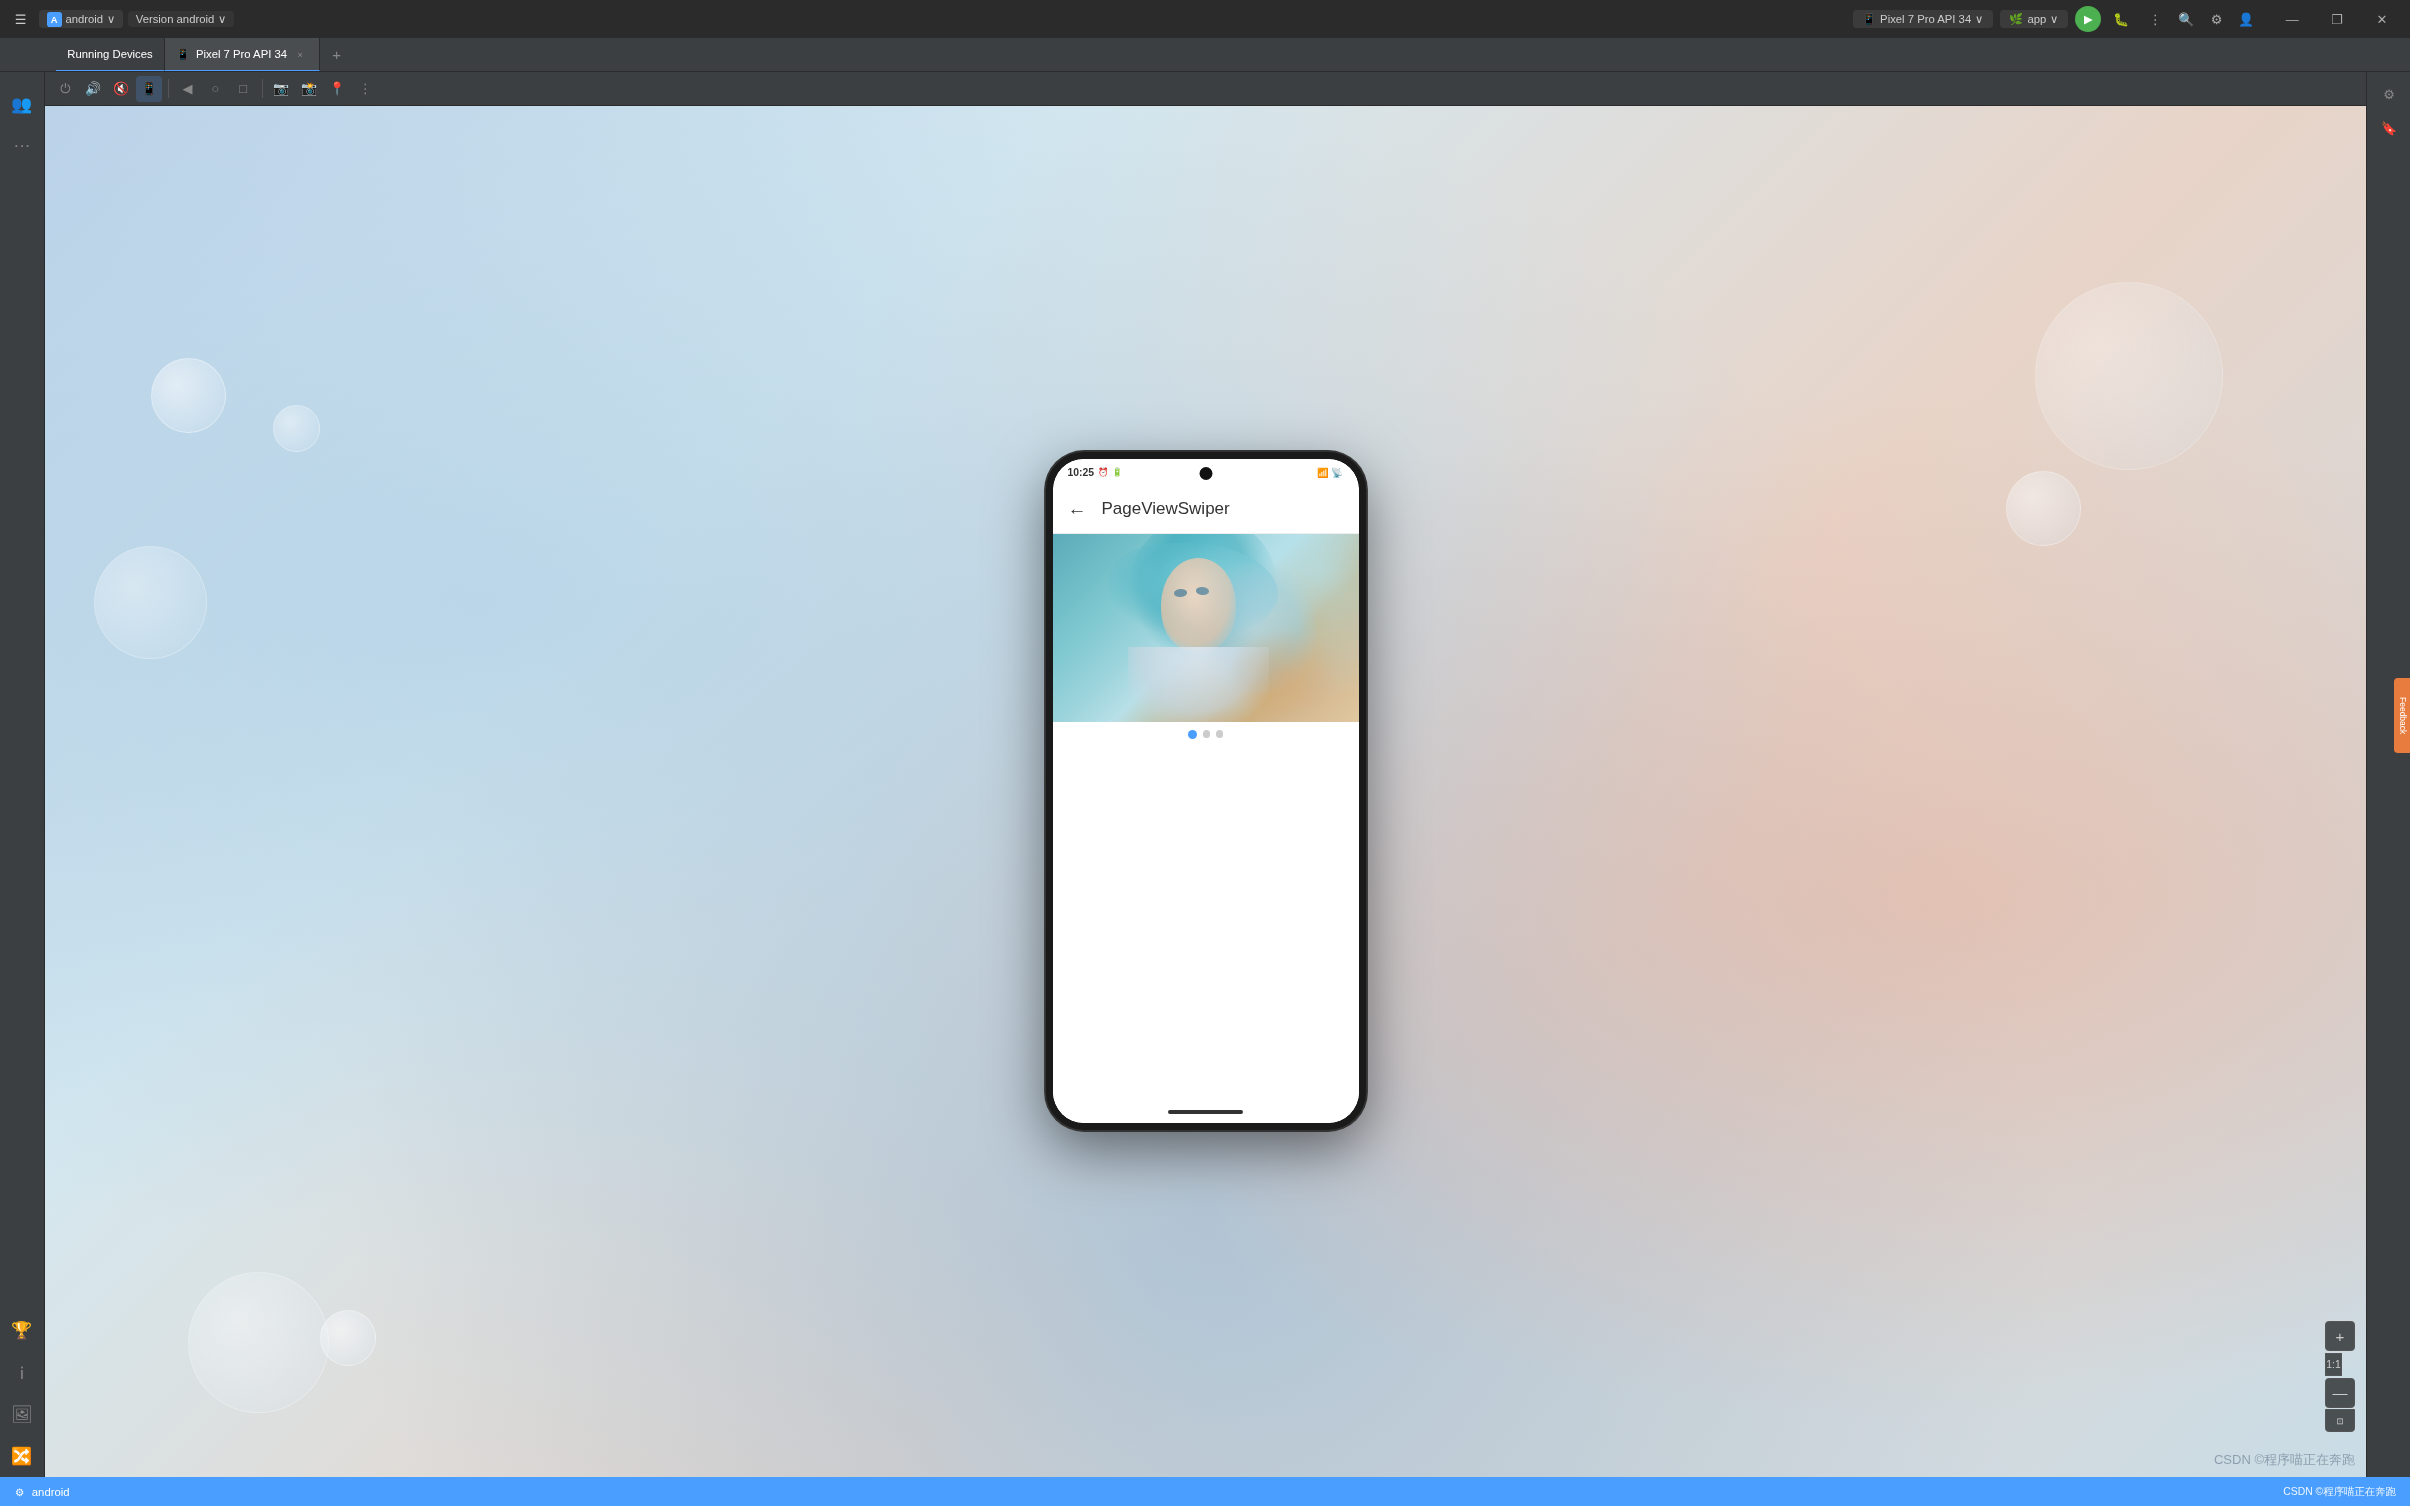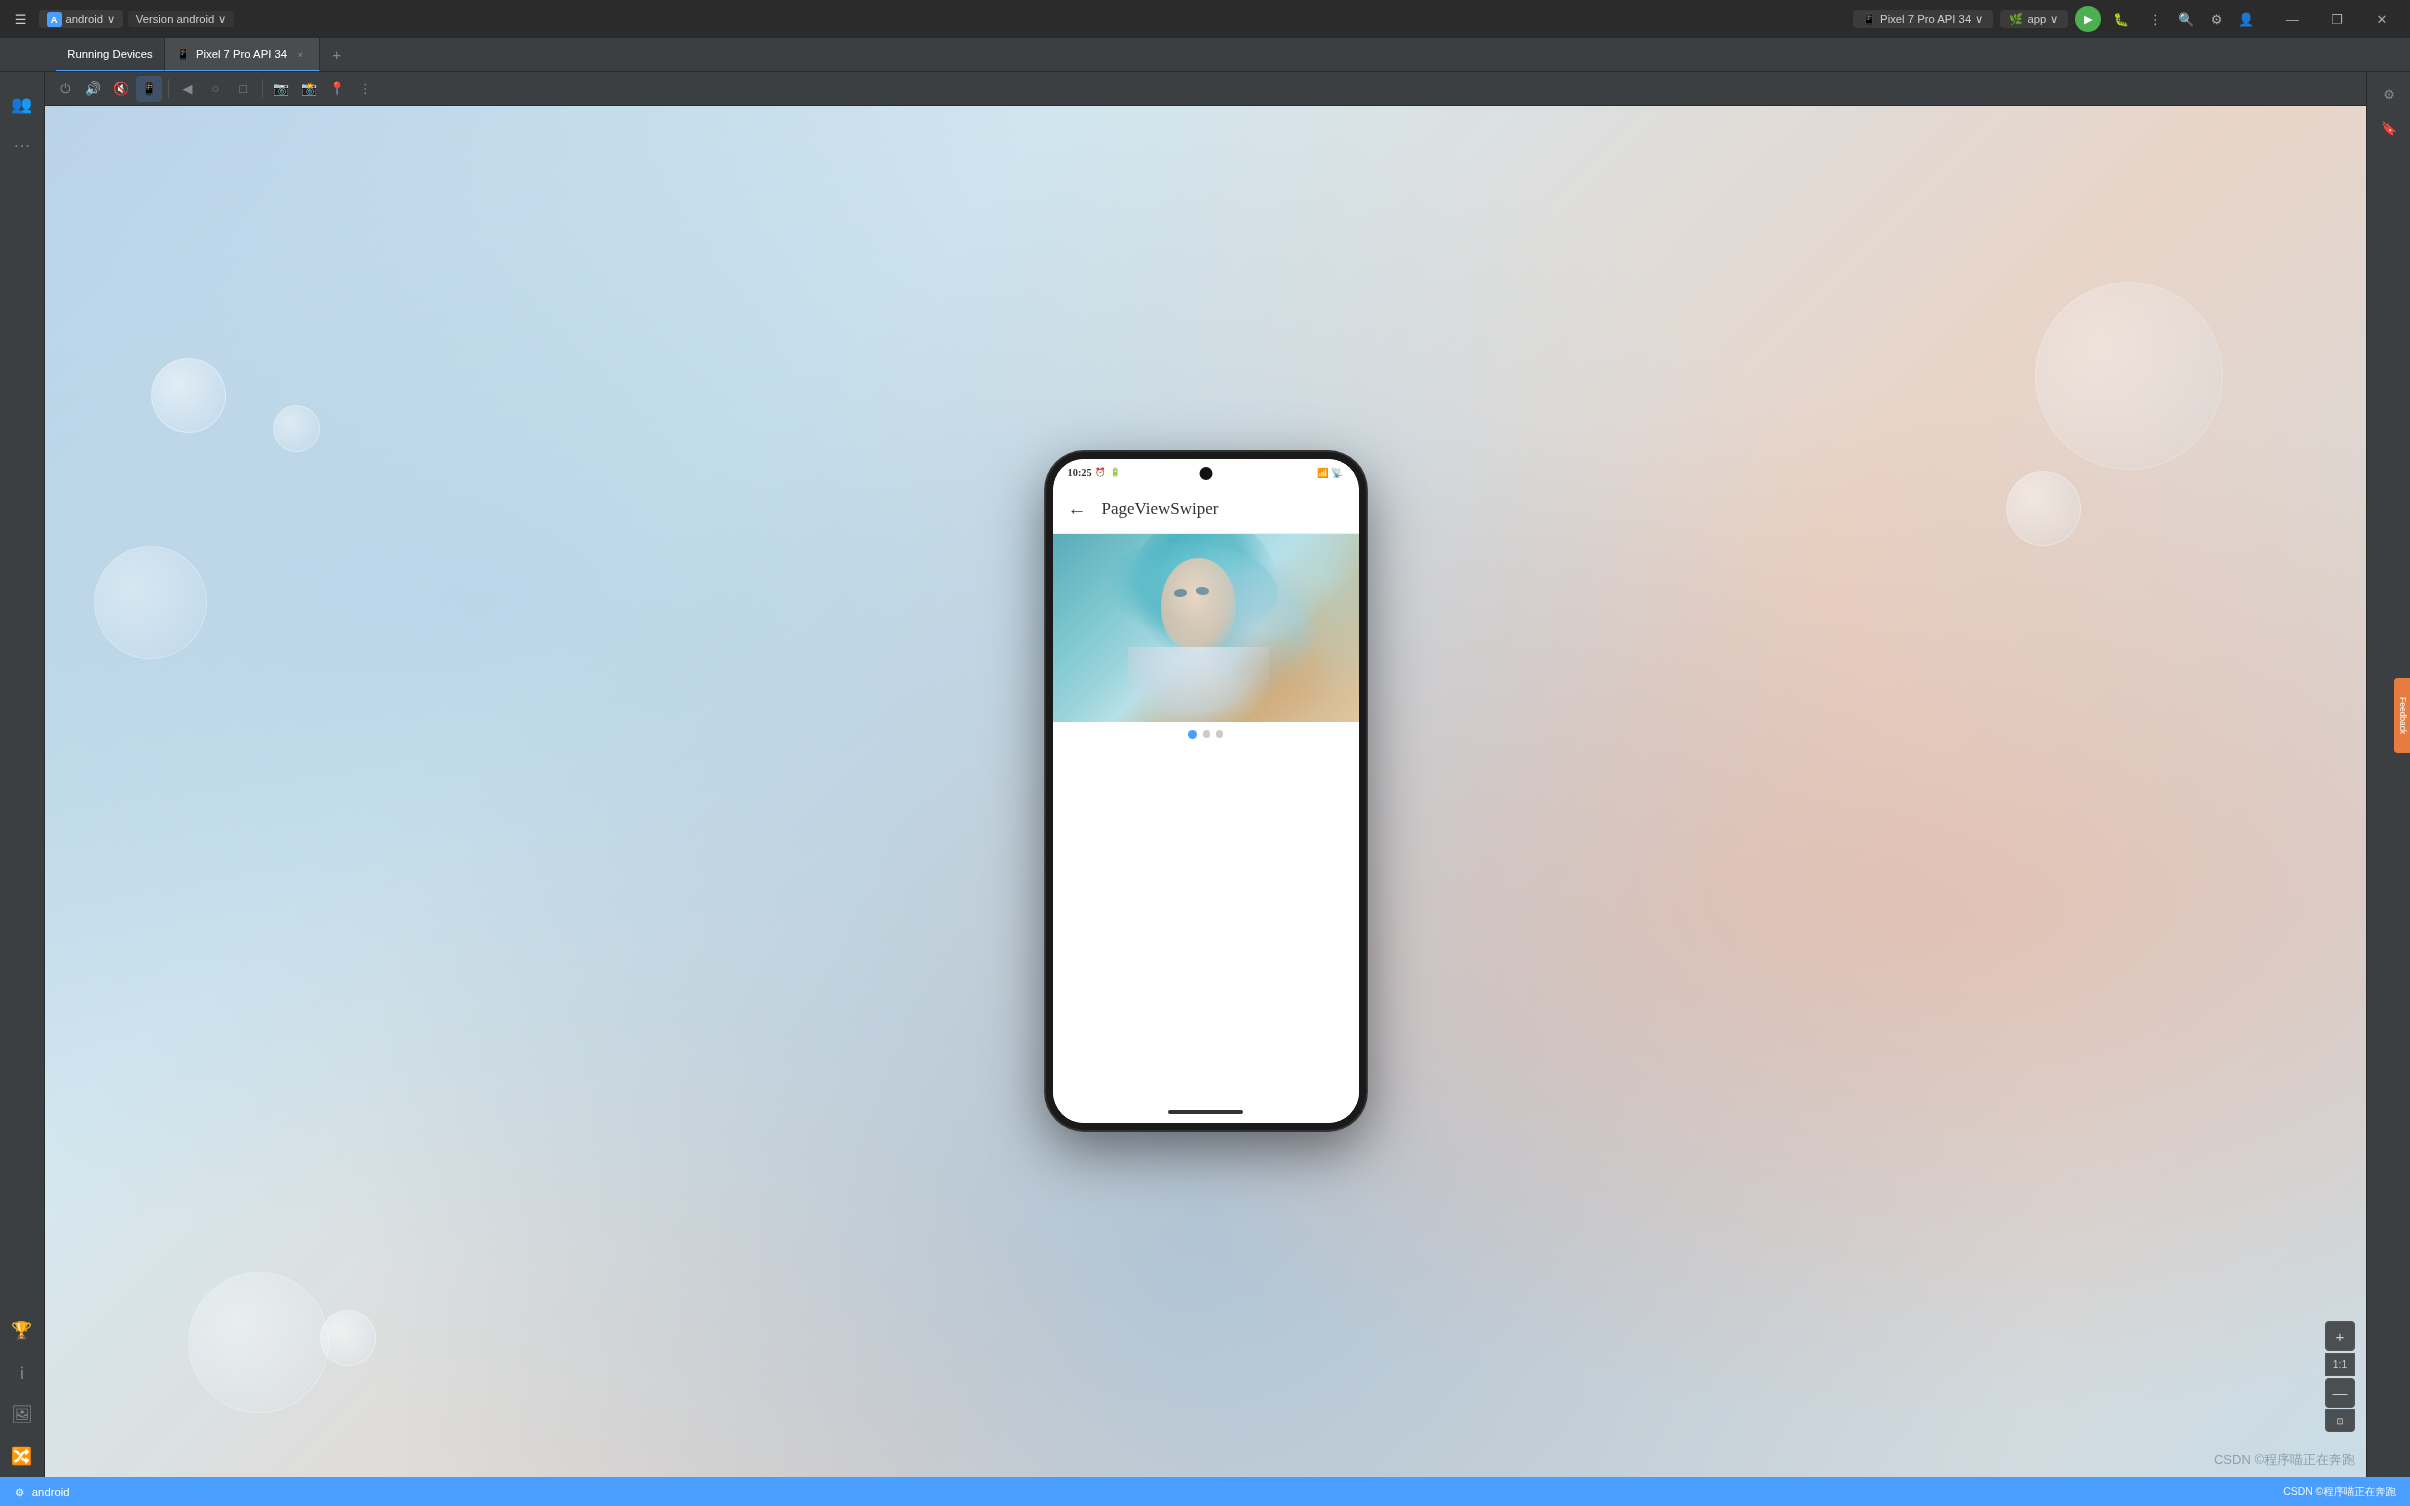--- a/index.html
+++ b/index.html
@@ -297,21 +297,20 @@
       flex-direction: column;
     }
 
     .phone-screen {
       flex: 1;
       background: #fff;
       display: flex;
       flex-direction: column;
       border-radius: 30px;
       overflow: hidden;
-      font-family: Liberation Serif, serif;
     }
 
     .phone-status-bar {
       height: 26px;
       background: #fff;
       display: flex;
       align-items: center;
       justify-content: space-between;
       padding: 0 15px;
       font-size: 10.4px;
@@ -449,21 +448,21 @@
       background: rgba(60,63,65,0.9);
       border: 0.9px solid #555;
       display: flex; align-items: center; justify-content: center;
       color: #ccc;
       font-size: 15px;
       cursor: pointer;
       border-radius: 3.8px;
     }
 
     .zoom-level {
-      width: 30px; height: 22.6px;
+      width: 17px; height: 22.6px;
       background: rgba(60,63,65,0.9);
       border: 0.9px solid #555;
       display: flex; align-items: center; justify-content: center;
       color: #ccc;
       font-size: 10.4px;
       cursor: pointer;
     }
 
     .zoom-fit {
       width: 30px; height: 22.6px;

